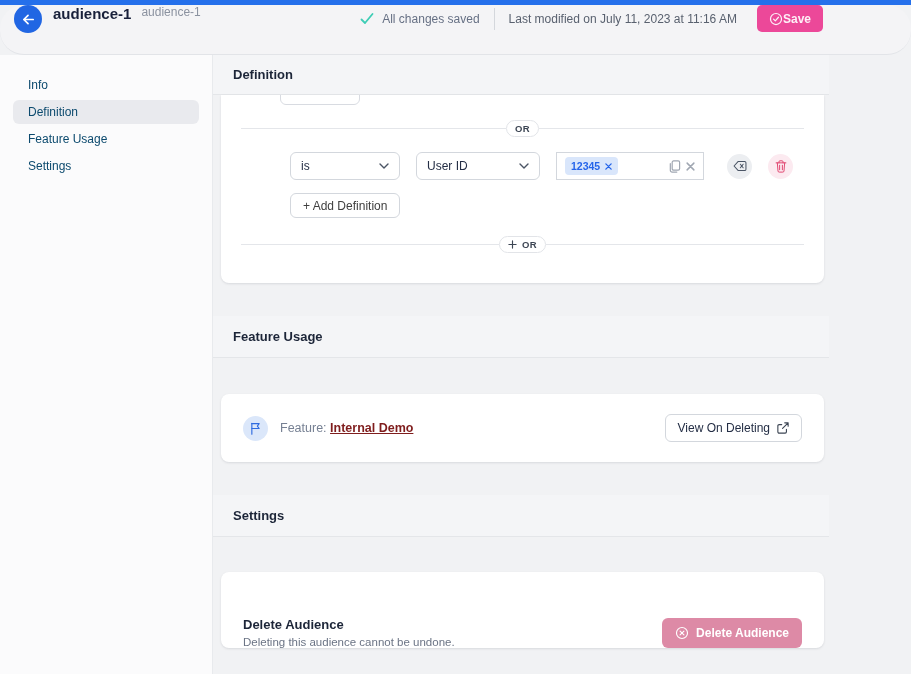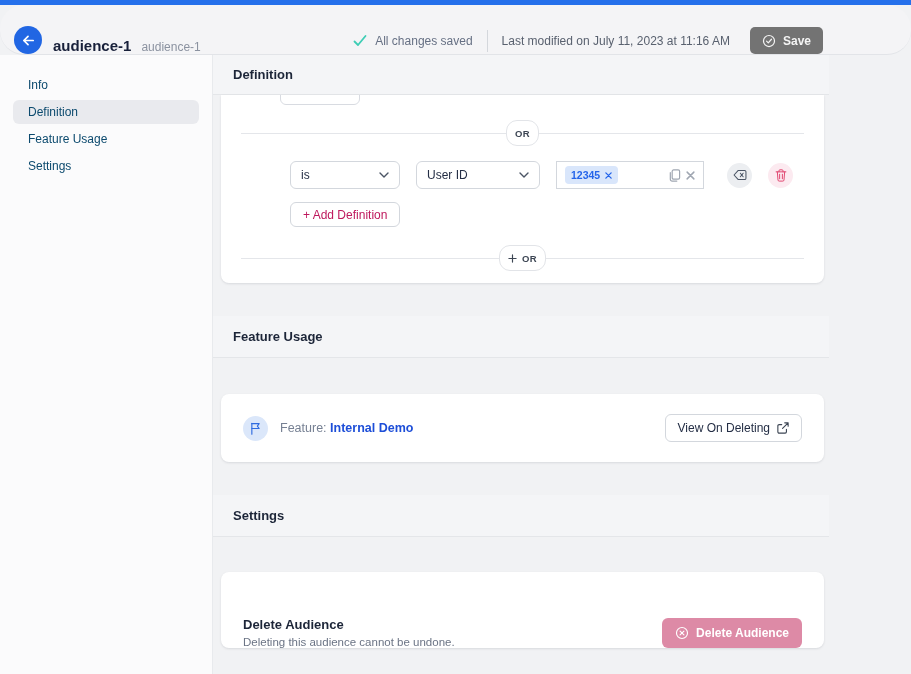--- a/index.html
+++ b/index.html
@@ -10,40 +10,40 @@
     color:#1c2538;
     overflow:hidden;
     position:relative;
   }
   .top-strip { height:5px; background:#2570eb; }
 
   
   .header {
     height:50px; background:#f4f4f6;
     border-bottom:1px solid #e2e4e8;
-    display:flex; align-items:flex-end;
+    display:flex; align-items:flex-start;
     padding:0 88px 0 14px;
     border-radius:24px;
   }
   .back-btn {
     width:28px; height:28px; border-radius:50%;
     background:#2166e3; border:none; cursor:pointer;
     display:flex; align-items:center; justify-content:center;
     flex:0 0 auto;
   }
   .title { font-size:15px; font-weight:bold; color:#18203a; margin-left:11px; }
   .subtitle { font-size:12px; color:#8b92a0; margin-left:10px; }
   .header-right { margin-left:auto; display:flex; align-items:center; }
   .status-text { font-size:12px; color:#667084; margin-left:8px; }
   .vdiv { width:1px; height:22px; background:#d4d7dc; margin:0 14px; }
   .modified-text { font-size:12px; color:#59616f; }
   .save-btn {
     margin-left:20px; height:27px; padding:0 12px;
-    background:#737373; border:none; border-radius:5px;
-    display:flex; align-items:center; gap:7px; cursor:pointer;
+    background:#ec4899; border:none; border-radius:5px;
+    display:flex; align-items:center; cursor:pointer;
   }
   .save-btn span { font-size:12px; font-weight:bold; color:rgba(255,255,255,.92); }
 
   
   .body-wrap { display:flex; height:619px; }
   .sidebar {
     width:213px; flex:0 0 213px; background:#fbfbfc;
     border-right:1px solid #e8eaed; padding-top:18px;
   }
   .side-item {
@@ -72,21 +72,21 @@
     height:188px; border-radius:0 0 8px 8px;
     position:relative; overflow:hidden;
   }
   .partial-btn {
     position:absolute; top:-16px; left:59px; width:80px; height:26px;
     background:#fff; border:1px solid #d8dbe1; border-radius:6px; cursor:pointer;
   }
   .or-divider { display:flex; align-items:center; margin:25px 20px 0; }
   .or-divider .line { flex:1; height:1px; background:#e4e6ea; }
   .or-pill {
-    min-width:30px; height:26px; padding:0 8px;
+    min-width:30px; height:17px; padding:0 8px;
     border:1px solid #e2e4e8; border-radius:11px; background:#fff;
     display:flex; align-items:center; justify-content:center; gap:5px;
     font-size:9.5px; font-weight:bold; letter-spacing:.4px; color:#3d4654;
     cursor:pointer;
   }
   .def-row { display:flex; align-items:center; margin:15px 0 0 69px; }
   .select {
     height:28px; background:#fff; border:1px solid #d3d7dd; border-radius:6px;
     display:flex; align-items:center; justify-content:space-between;
     padding:0 10px; font-size:12px; color:#242e45; cursor:pointer;
@@ -106,34 +106,34 @@
   .tag-icons { margin-left:auto; display:flex; align-items:center; gap:5px; }
   .circle-btn {
     width:25px; height:25px; border-radius:50%; border:none; cursor:pointer;
     display:flex; align-items:center; justify-content:center; flex:0 0 auto;
   }
   .backspace-btn { background:#eceef1; margin-right:16px; }
   .trash-btn { background:#fceaf0; }
   .add-def-btn {
     margin:13px 0 0 69px; height:25px; padding:0 12px;
     background:#fff; border:1px solid #d3d7dd; border-radius:6px;
-    font-size:12px; color:#be185d; font-family:inherit; cursor:pointer;
+    font-size:12px; color:#404040; font-family:inherit; cursor:pointer;
   }
   .or-divider.bottom { margin-top:18px; }
 
   .card-feature {
     height:68px; margin-top:36px; border-radius:8px;
     display:flex; align-items:center; padding:0 22px;
   }
   .flag-circle {
     width:25px; height:25px; border-radius:50%; background:#dbe7fa;
     display:flex; align-items:center; justify-content:center; flex:0 0 auto;
   }
   .feature-text { margin-left:12px; font-size:12.5px; color:#768093; }
-  .feature-text b { color:#1d4ed8; }
+  .feature-text b { color:#7f1d1d;text-decoration:underline; }
   .view-feature-btn {
     margin-left:auto; height:28px; padding:0 12px;
     background:#fff; border:1px solid #d3d7dd; border-radius:6px;
     display:flex; align-items:center; gap:7px;
     font-size:12px; color:#242e45; font-family:inherit; cursor:pointer;
   }
 
   .card-delete {
     height:76px; margin-top:35px; border-radius:8px;
     display:flex; align-items:flex-end; padding:0 22px;

